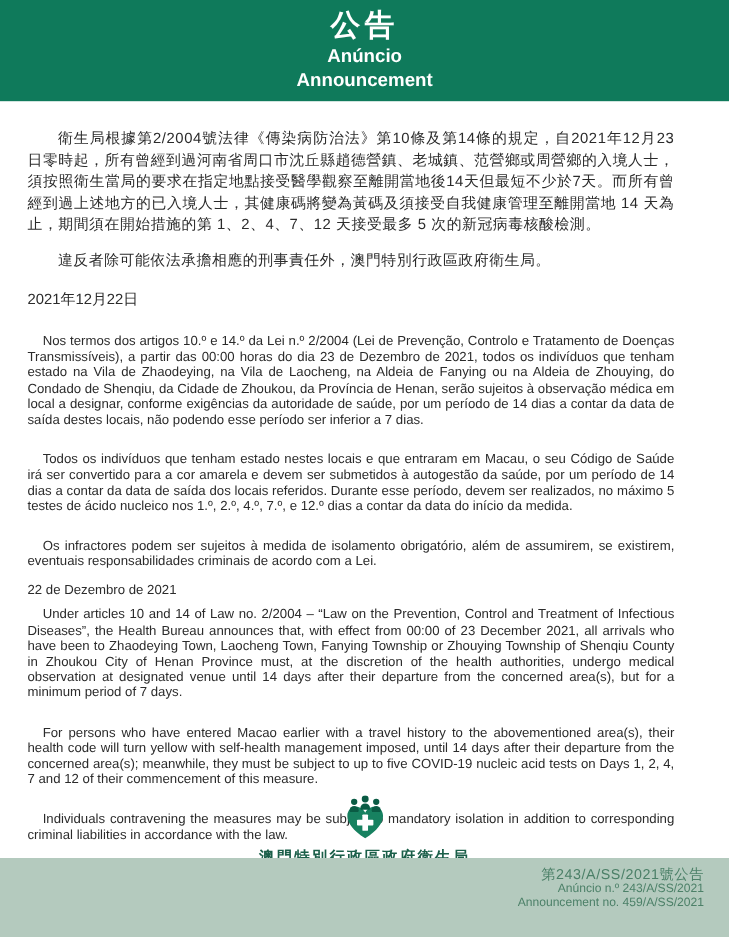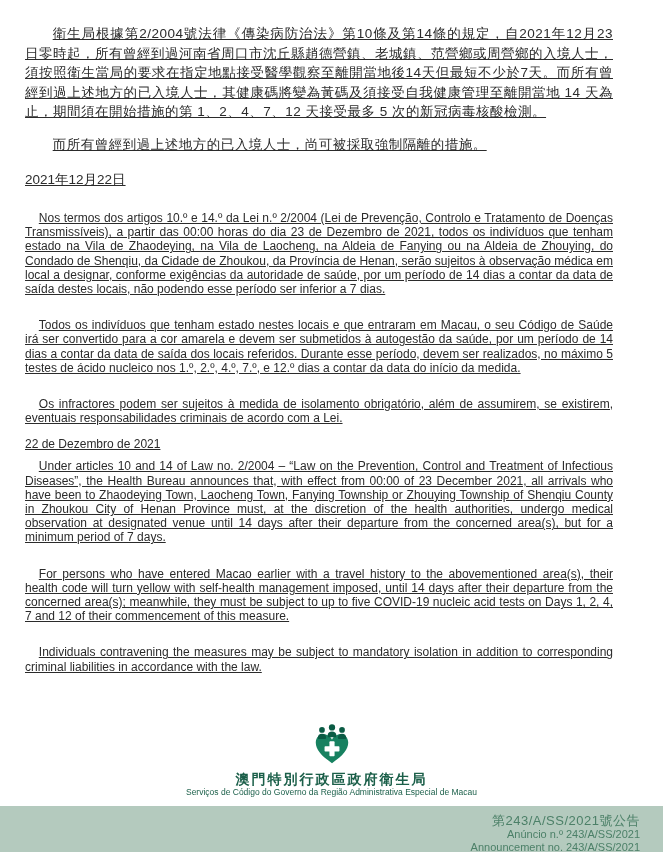--- a/index.html
+++ b/index.html
@@ -28,21 +28,20 @@
     box-sizing:border-box;
     padding-top:6px;
   }
   .h-zh{font-size:27px;font-weight:bold;line-height:34px;letter-spacing:4px;}
   .h-pt{font-size:17px;font-weight:bold;line-height:22px;}
   .h-en{font-size:17px;font-weight:bold;line-height:22px;}
   .content{
     box-sizing:border-box;
     width:638px;
     padding:24px 25px 0 25px;
-    text-decoration:underline;
   }
   p{margin:0;}
   .zh{
     font-size:13.5px;
     line-height:19.5px;
     text-align:justify;
     text-indent:2.05em;
     letter-spacing:0.5px;
   }
   .zh + .zh{margin-top:13px;}
@@ -82,40 +81,45 @@
     margin-top:1px;
   }
   .org-pt{
     font-size:8.5px;
     color:var(--org-text);
     line-height:11px;
   }
   .footer{
     position:absolute;
     left:0;bottom:0;
-    width:663px;height:46px;
+    width:663px;height:72px;
     background:var(--footer-bg);
     box-sizing:border-box;
     padding:7px 23px 16px 0;
     text-align:right;
     color:var(--footer-text);
   }
   .ref-zh{font-size:13px;line-height:15px;letter-spacing:0.5px;}
   .ref-pt{font-size:11px;line-height:13px;}
   .ref-en{font-size:11px;line-height:13px;}
 </style>
 </head>
 <body>
 
 <div class="page">
 
+  <header class="header">
+    <div class="h-zh">公告</div>
+    <div class="h-pt">Anúncio</div>
+    <div class="h-en">Announcement</div>
+  </header>
 
   <main class="content">
     <p class="zh">衛生局根據第2/2004號法律《傳染病防治法》第10條及第14條的規定，自2021年12月23日零時起，所有曾經到過河南省周口市沈丘縣趙德營鎮、老城鎮、范營鄉或周營鄉的入境人士，須按照衛生當局的要求在指定地點接受醫學觀察至離開當地後14天但最短不少於7天。而所有曾經到過上述地方的已入境人士，其健康碼將變為黃碼及須接受自我健康管理至離開當地 14 天為止，期間須在開始措施的第 1、2、4、7、12 天接受最多 5 次的新冠病毒核酸檢測。</p>
-    <p class="zh">而所有曾經到過上述地方的已入境人士，尚可被採取強制隔離的措施。</p>
+    <p class="zh">違反者除可能依法承擔相應的刑事責任外，澳門特別行政區政府衛生局。</p>
     <p class="zh-date">2021年12月22日</p>
 
     <p class="lat sec-gap">Nos termos dos artigos 10.º e 14.º da Lei n.º 2/2004 (Lei de Prevenção, Controlo e Tratamento de Doenças Transmissíveis), a partir das 00:00 horas do dia 23 de Dezembro de 2021, todos os indivíduos que tenham estado na Vila de Zhaodeying, na Vila de Laocheng, na Aldeia de Fanying ou na Aldeia de Zhouying, do Condado de Shenqiu, da Cidade de Zhoukou, da Província de Henan, serão sujeitos à observação médica em local a designar, conforme exigências da autoridade de saúde, por um período de 14 dias a contar da data de saída destes locais, não podendo esse período ser inferior a 7 dias.</p>
     <p class="lat">Todos os indivíduos que tenham estado nestes locais e que entraram em Macau, o seu Código de Saúde irá ser convertido para a cor amarela e devem ser submetidos à autogestão da saúde, por um período de 14 dias a contar da data de saída dos locais referidos. Durante esse período, devem ser realizados, no máximo 5 testes de ácido nucleico nos 1.º, 2.º, 4.º, 7.º, e 12.º dias a contar da data do início da medida.</p>
     <p class="lat">Os infractores podem ser sujeitos à medida de isolamento obrigatório, além de assumirem, se existirem, eventuais responsabilidades criminais de acordo com a Lei.</p>
     <p class="lat-date">22 de Dezembro de 2021</p>
 
     <p class="lat en-gap">Under articles 10 and 14 of Law no. 2/2004 – “Law on the Prevention, Control and Treatment of Infectious Diseases”, the Health Bureau announces that, with effect from 00:00 of 23 December 2021, all arrivals who have been to Zhaodeying Town, Laocheng Town, Fanying Township or Zhouying Township of Shenqiu County in Zhoukou City of Henan Province must, at the discretion of the health authorities, undergo medical observation at designated venue until 14 days after their departure from the concerned area(s), but for a minimum period of 7 days.</p>
     <p class="lat">For persons who have entered Macao earlier with a travel history to the abovementioned area(s), their health code will turn yellow with self-health management imposed, until 14 days after their departure from the concerned area(s); meanwhile, they must be subject to up to five COVID-19 nucleic acid tests on Days 1, 2, 4, 7 and 12 of their commencement of this measure.</p>
     <p class="lat">Individuals contravening the measures may be subject to mandatory isolation in addition to corresponding criminal liabilities in accordance with the law.</p>
@@ -136,16 +140,16 @@
       <rect x="21.3" y="18.2" width="5.4" height="15.6" rx="0.8" fill="#ffffff"></rect>
       <rect x="16.2" y="23.3" width="15.6" height="5.4" rx="0.8" fill="#ffffff"></rect>
     </svg>
     <div class="org-zh">澳門特別行政區政府衛生局</div>
     <div class="org-pt">Serviços de Código do Governo da Região Administrativa Especial de Macau</div>
   </div>
 
   <footer class="footer">
     <div class="ref-zh">第243/A/SS/2021號公告</div>
     <div class="ref-pt">Anúncio n.º 243/A/SS/2021</div>
-    <div class="ref-en">Announcement no. 243/A/SS/2021</div>
+    <div class="ref-en">Announcement no. 459/A/SS/2021</div>
   </footer>
 
 </div>
 
 </body></html>

